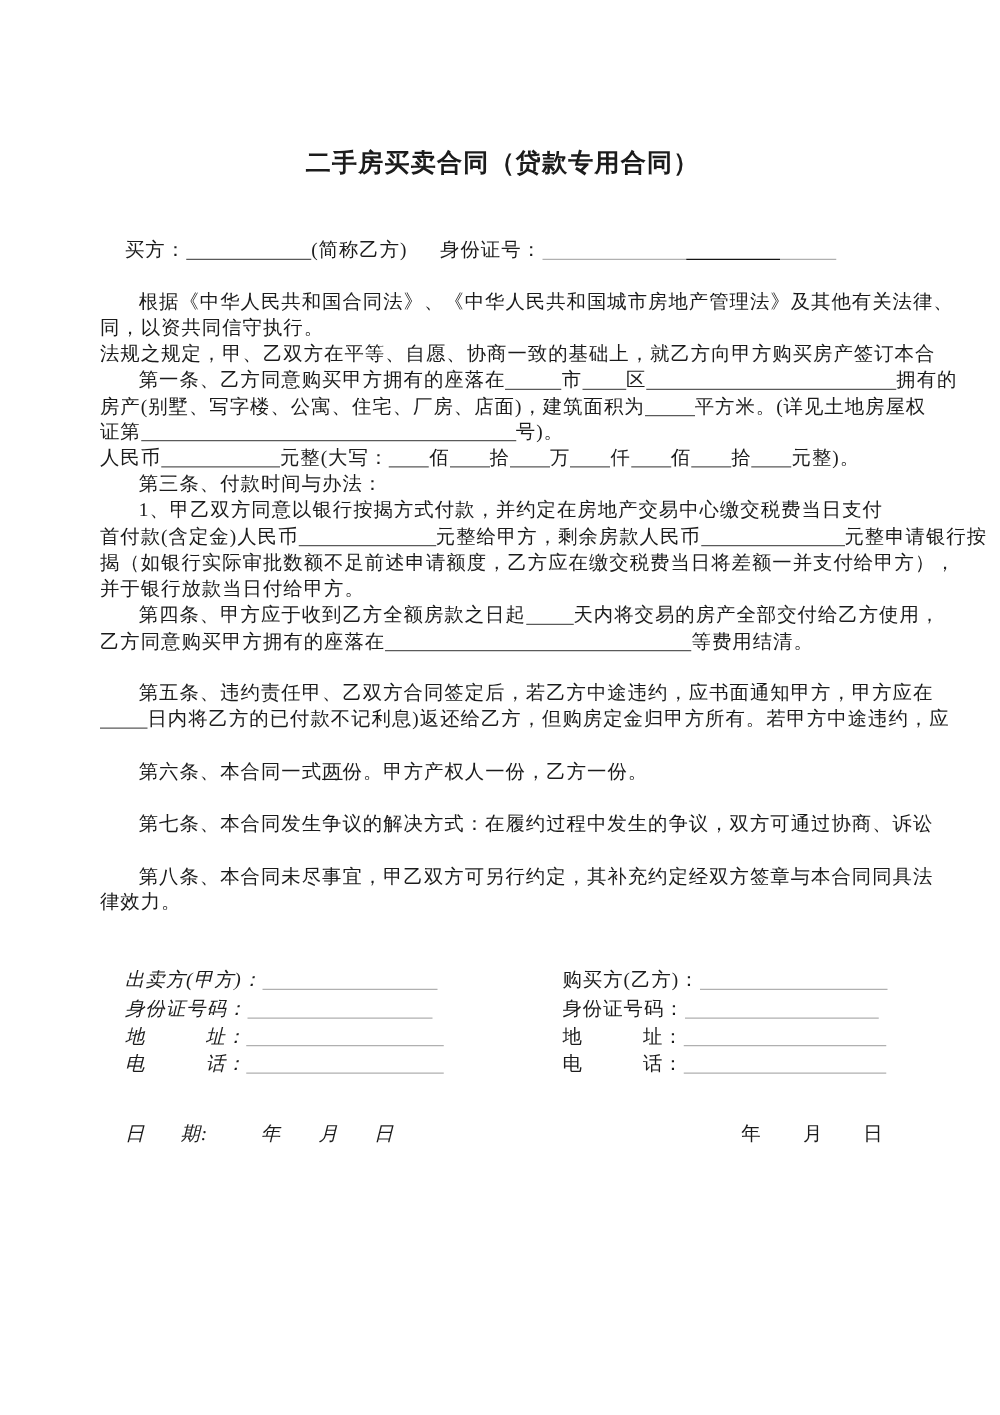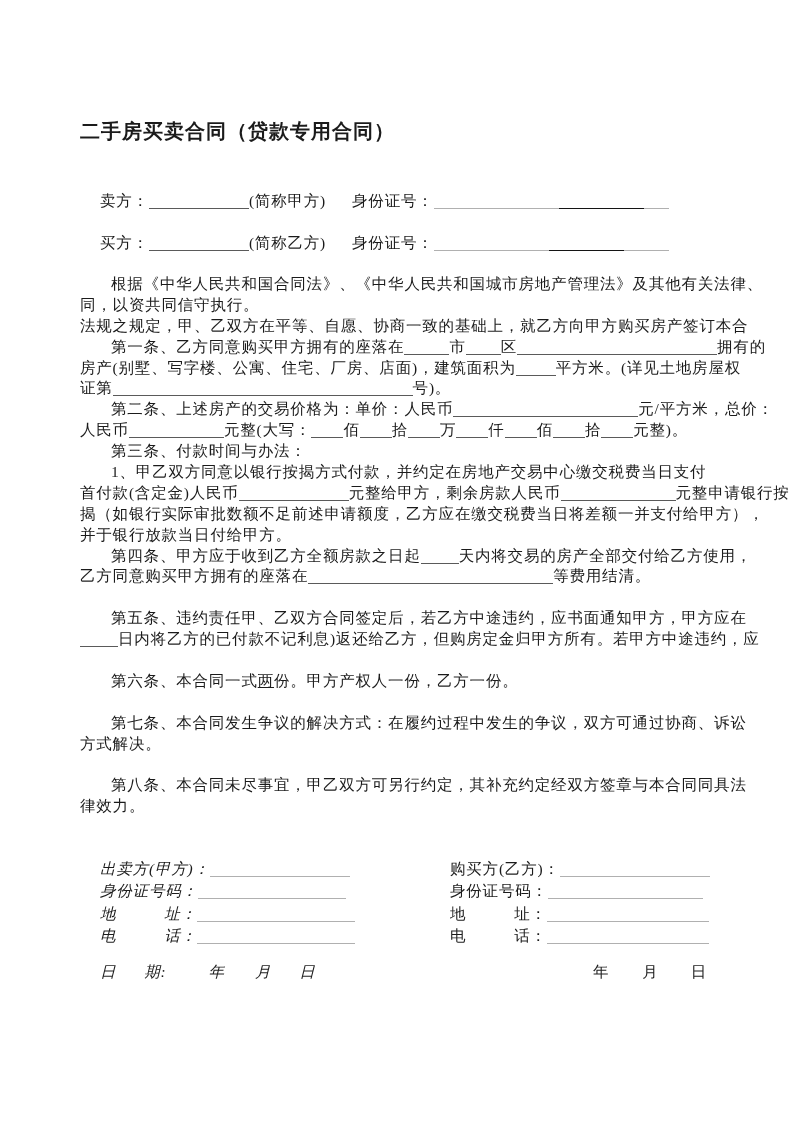--- a/index.html
+++ b/index.html
@@ -4,70 +4,67 @@
 <style>
   html,body{margin:0;padding:0;background:#ffffff;}
   .page{
     position:relative;width:800px;height:1132px;margin:0 auto;background:#fff;
     box-sizing:border-box;padding:118px 30px 0 80px;overflow:hidden;
     font-family:"Liberation Serif","DejaVu Serif",serif;
     font-size:15.5px;color:#1b1b1b;letter-spacing:0.8px;
   }
   .title{
     width:644px;margin:0 0 46px 0;height:26px;line-height:26px;
-    font-size:20px;font-weight:bold;text-align:left;letter-spacing:1px;
+    font-size:20px;font-weight:bold;text-align:center;letter-spacing:1px;
   }
   .pline{height:21px;line-height:21px;margin-bottom:21px;padding-left:20px;white-space:nowrap;}
   .ln{height:20.9px;line-height:20.9px;white-space:nowrap;}
   .ind{padding-left:31px;}
   .bl{display:inline-block;height:0;border-bottom:1.3px solid #5a5a5a;vertical-align:-3px;}
   .bl.ul{border-color:#b0b0b0;}
   .bl.ud{border-color:#141414;}
   .sp{display:inline-block;height:1px;}
   .tu{text-decoration:underline;}
   #sig{margin-top:41px;}
   .sigrow{height:22.3px;line-height:22.3px;white-space:nowrap;display:flex;}
   .cl{flex:0 0 370px;width:370px;padding-left:20px;box-sizing:border-box;font-style:italic;}
   .cr{flex:0 0 auto;}
-  .daterow{margin-top:14px;}
+  .daterow{margin-top:33px;}
   .cr-date{padding-left:143px;box-sizing:border-box;text-align:right;}
 </style>
 </head>
 <body>
 
 <div class="page">
   <h1 class="title">二手房买卖合同（贷款专用合同）</h1>
   <div id="party">
-      <div class="pline"><span>卖方：</span><span class="bl u" style="width: 100px;"></span><span>(简称甲方)</span><span class="sp" style="width: 26px;"></span><span>身份证号：</span><span class="bl ul" style="width: 125px;"></span><span class="bl ud" style="width: 85px;"></span><span class="bl ul" style="width: 25px;"></span></div>
       <div class="pline"><span>买方：</span><span class="bl u" style="width: 100px;"></span><span>(简称乙方)</span><span class="sp" style="width: 26px;"></span><span>身份证号：</span><span class="bl ul" style="width: 115px;"></span><span class="bl ud" style="width: 75px;"></span><span class="bl ul" style="width: 45px;"></span></div>
     </div>
   <div id="bodyLines">
       <div class="ln ind"><span>根据《中华人民共和国合同法》、《中华人民共和国城市房地产管理法》及其他有关法律、</span></div>
       <div class="ln"><span>同，以资共同信守执行。</span></div>
       <div class="ln"><span>法规之规定，甲、乙双方在平等、自愿、协商一致的基础上，就乙方向甲方购买房产签订本合</span></div>
       <div class="ln ind"><span>第一条、乙方同意购买甲方拥有的座落在</span><span class="bl u" style="width: 45px;"></span><span>市</span><span class="bl u" style="width: 35px;"></span><span>区</span><span class="bl u" style="width: 200px;"></span><span>拥有的</span></div>
       <div class="ln"><span>房产(别墅、写字楼、公寓、住宅、厂房、店面)，建筑面积为</span><span class="bl u" style="width: 40px;"></span><span>平方米。(详见土地房屋权</span></div>
       <div class="ln"><span>证第</span><span class="bl u" style="width: 300px;"></span><span>号)。</span></div>
-      <div class="ln ind"><span>第二条、上述房产的交易价格为：单价：人民币</span><span class="bl u" style="width: 185px;"></span><span>元/平方米，总价：</span></div>
       <div class="ln"><span>人民币</span><span class="bl u" style="width: 95px;"></span><span>元整(大写：</span><span class="bl u" style="width: 32px;"></span><span>佰</span><span class="bl u" style="width: 32px;"></span><span>拾</span><span class="bl u" style="width: 32px;"></span><span>万</span><span class="bl u" style="width: 32px;"></span><span>仟</span><span class="bl u" style="width: 32px;"></span><span>佰</span><span class="bl u" style="width: 32px;"></span><span>拾</span><span class="bl u" style="width: 32px;"></span><span>元整)。</span></div>
       <div class="ln ind"><span>第三条、付款时间与办法：</span></div>
       <div class="ln ind"><span>1、甲乙双方同意以银行按揭方式付款，并约定在房地产交易中心缴交税费当日支付</span></div>
       <div class="ln"><span>首付款(含定金)人民币</span><span class="bl u" style="width: 110px;"></span><span>元整给甲方，剩余房款人民币</span><span class="bl u" style="width: 115px;"></span><span>元整申请银行按</span></div>
       <div class="ln"><span>揭（如银行实际审批数额不足前述申请额度，乙方应在缴交税费当日将差额一并支付给甲方），</span></div>
       <div class="ln"><span>并于银行放款当日付给甲方。</span></div>
       <div class="ln ind"><span>第四条、甲方应于收到乙方全额房款之日起</span><span class="bl u" style="width: 38px;"></span><span>天内将交易的房产全部交付给乙方使用，</span></div>
       <div class="ln"><span>乙方同意购买甲方拥有的座落在</span><span class="bl u" style="width: 245px;"></span><span>等费用结清。</span></div>
       <div class="ln"></div>
       <div class="ln ind"><span>第五条、违约责任甲、乙双方合同签定后，若乙方中途违约，应书面通知甲方，甲方应在</span></div>
       <div class="ln"><span class="bl u" style="width: 38px;"></span><span>日内将乙方的已付款不记利息)返还给乙方，但购房定金归甲方所有。若甲方中途违约，应</span></div>
       <div class="ln"></div>
       <div class="ln ind"><span>第六条、本合同一式</span><span class="tu">两</span><span>份。甲方产权人一份，乙方一份。</span></div>
       <div class="ln"></div>
       <div class="ln ind"><span>第七条、本合同发生争议的解决方式：在履约过程中发生的争议，双方可通过协商、诉讼</span></div>
-      <div class="ln"><span>方式解决。</span></div>
       <div class="ln"></div>
       <div class="ln ind"><span>第八条、本合同未尽事宜，甲乙双方可另行约定，其补充约定经双方签章与本合同同具法</span></div>
       <div class="ln"><span>律效力。</span></div>
     </div>
   <div id="sig">
       <div class="sigrow">
         <div class="cl"><span>出卖方(甲方)：</span><span class="bl ul" style="width: 140px;"></span></div>
         <div class="cr"><span>购买方(乙方)：</span><span class="bl ul" style="width: 150px;"></span></div>
       </div>
       <div class="sigrow">

